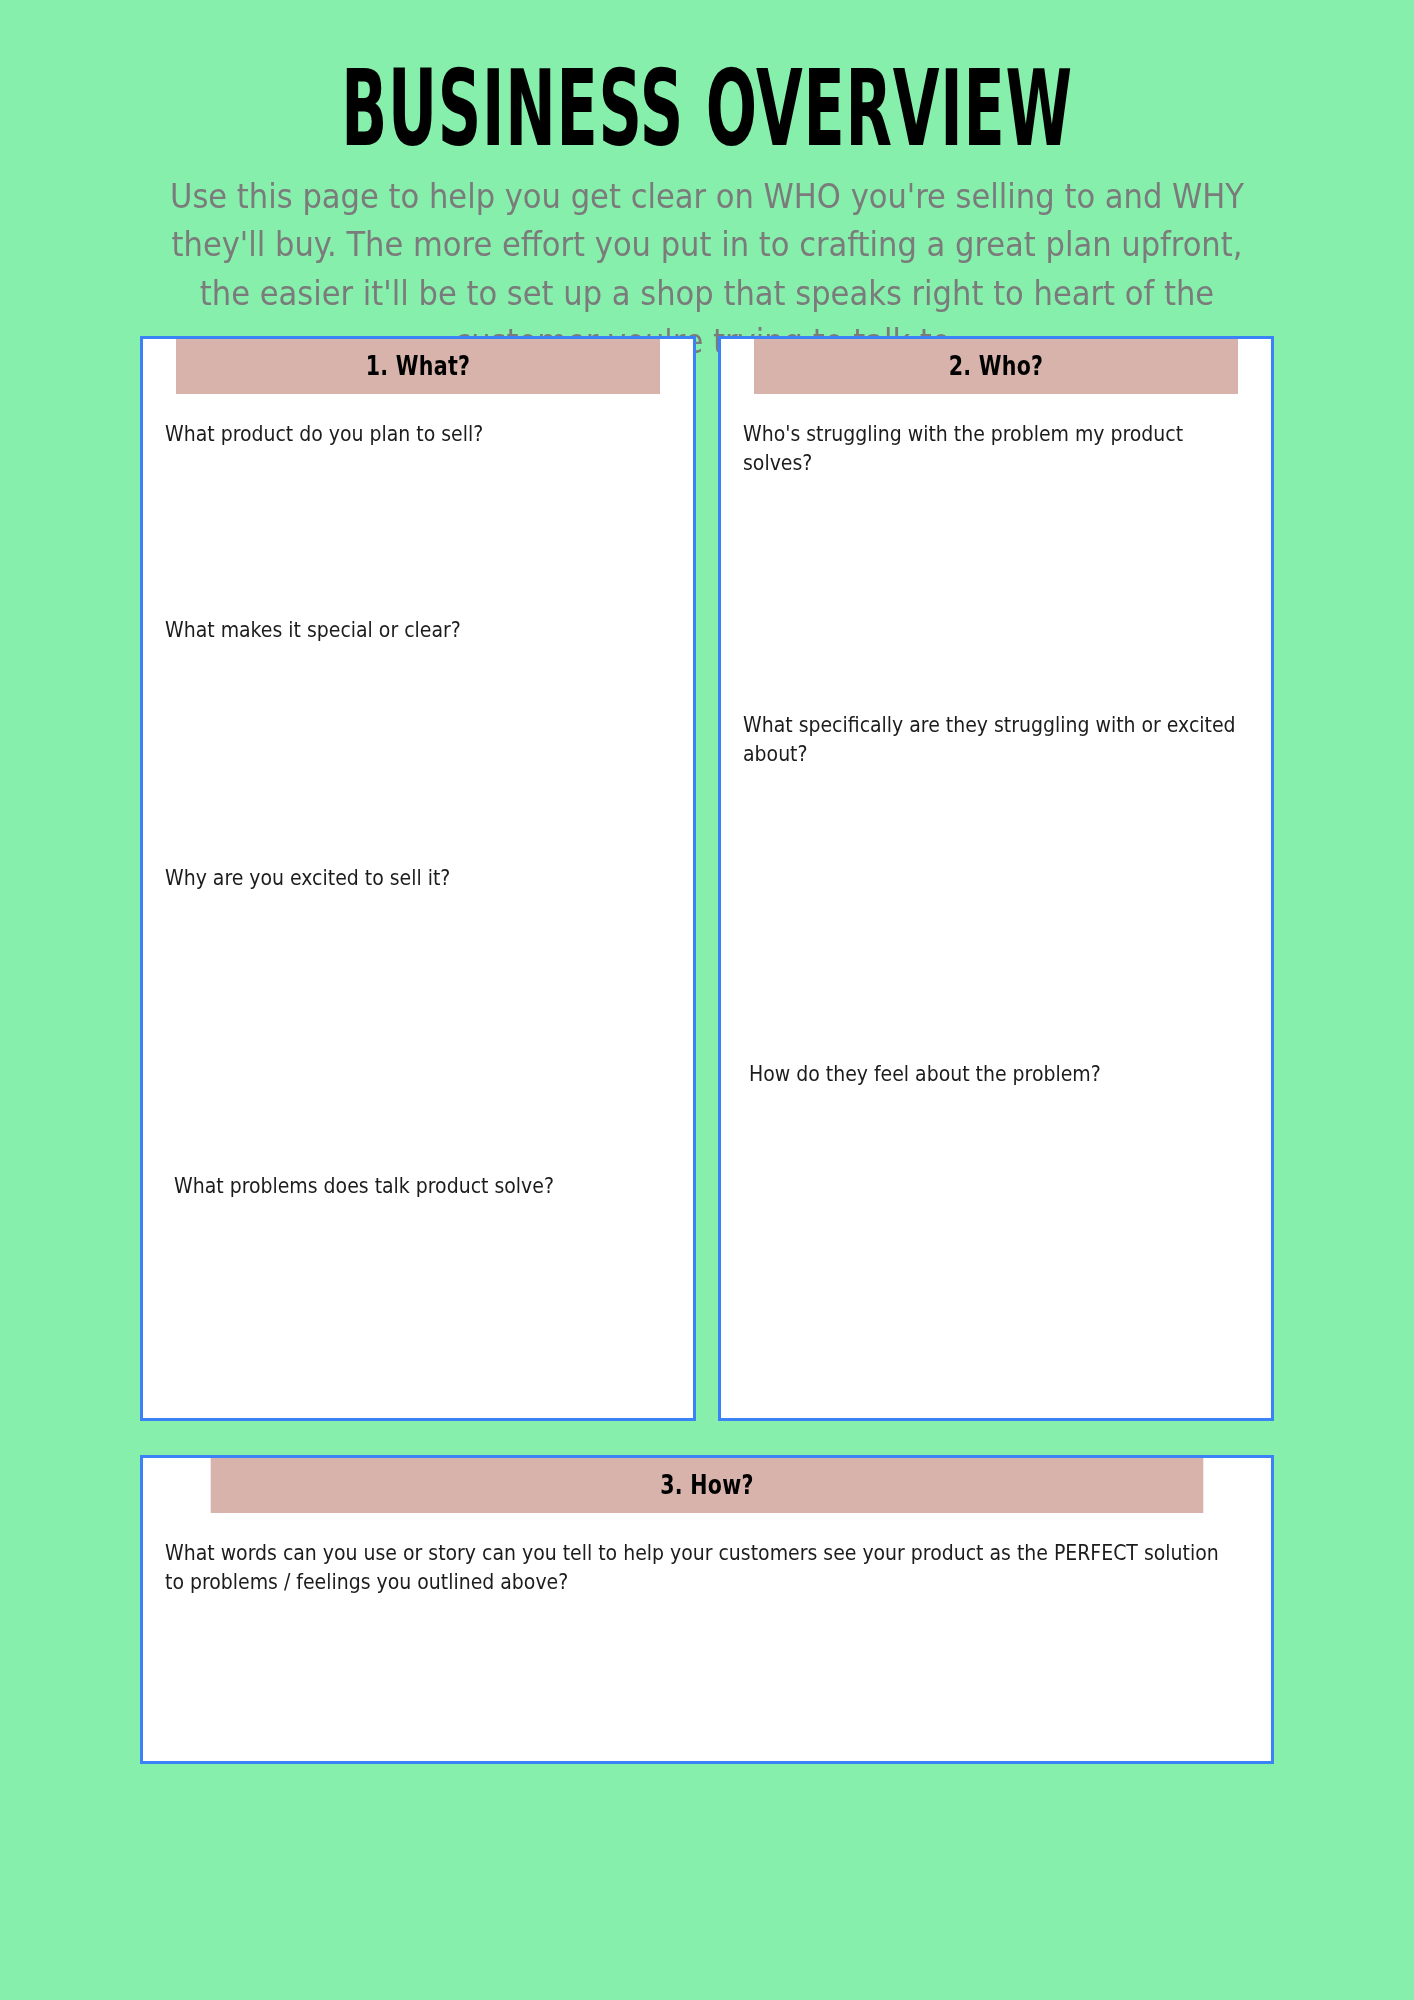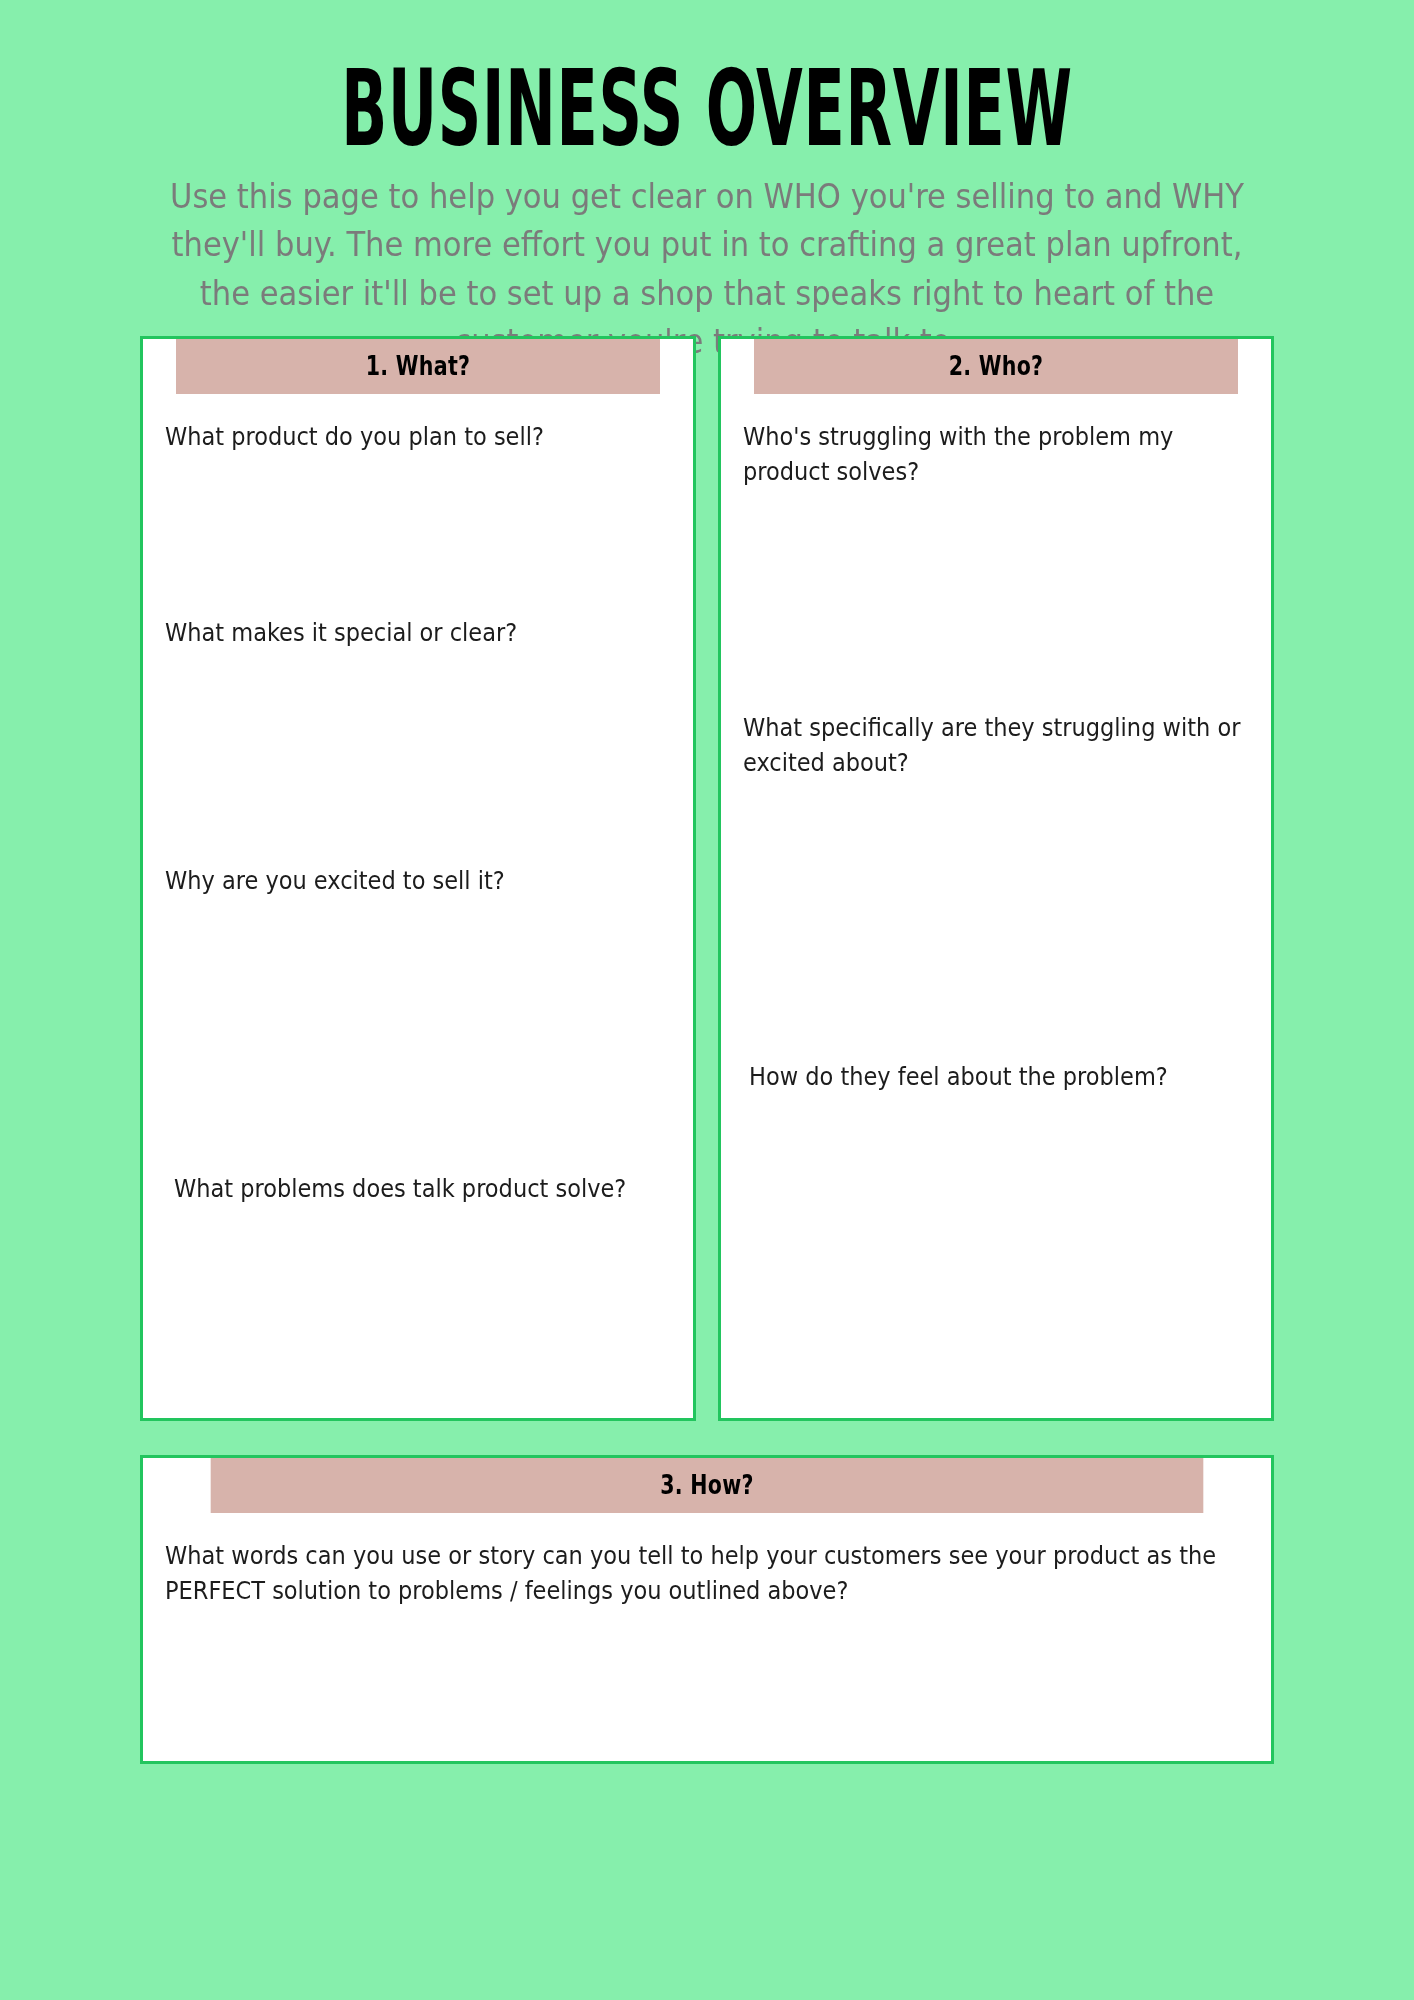--- a/index.html
+++ b/index.html
@@ -62,21 +62,21 @@
     width: 1134px;
   }
 
   .row-top {
     display: flex;
     justify-content: space-between;
     align-items: flex-start;
   }
 
   .box {
-    border: 3px solid #22c55e;
+    border: 3px solid #3b82f6;
     background: #ffffff;
     box-sizing: border-box;
   }
 
   .box-half {
     width: 556px;
   }
 
   .box-full {
     width: 1134px;
@@ -99,21 +99,21 @@
     padding: 0;
   }
 
   .body-h1 { height: 1024px; }
   .body-h2 { height: 1024px; }
   .body-h3 { height: 248px; }
 
   .prompt {
     position: absolute;
     font-family: "DejaVu Sans Condensed", "Liberation Sans Narrow", "Liberation Sans", sans-serif;
-    font-size: 25px;
+    font-size: 21px;
     line-height: 1.38;
     color: #1c1c1c;
     font-weight: 400;
   }
 
   
   .p1-1 { left: 22px;  top: 26px;  width: 500px; }
   .p1-2 { left: 22px;  top: 222px; width: 500px; }
   .p1-3 { left: 22px;  top: 470px; width: 500px; }
   .p1-4 { left: 31px;  top: 778px; width: 470px; }

